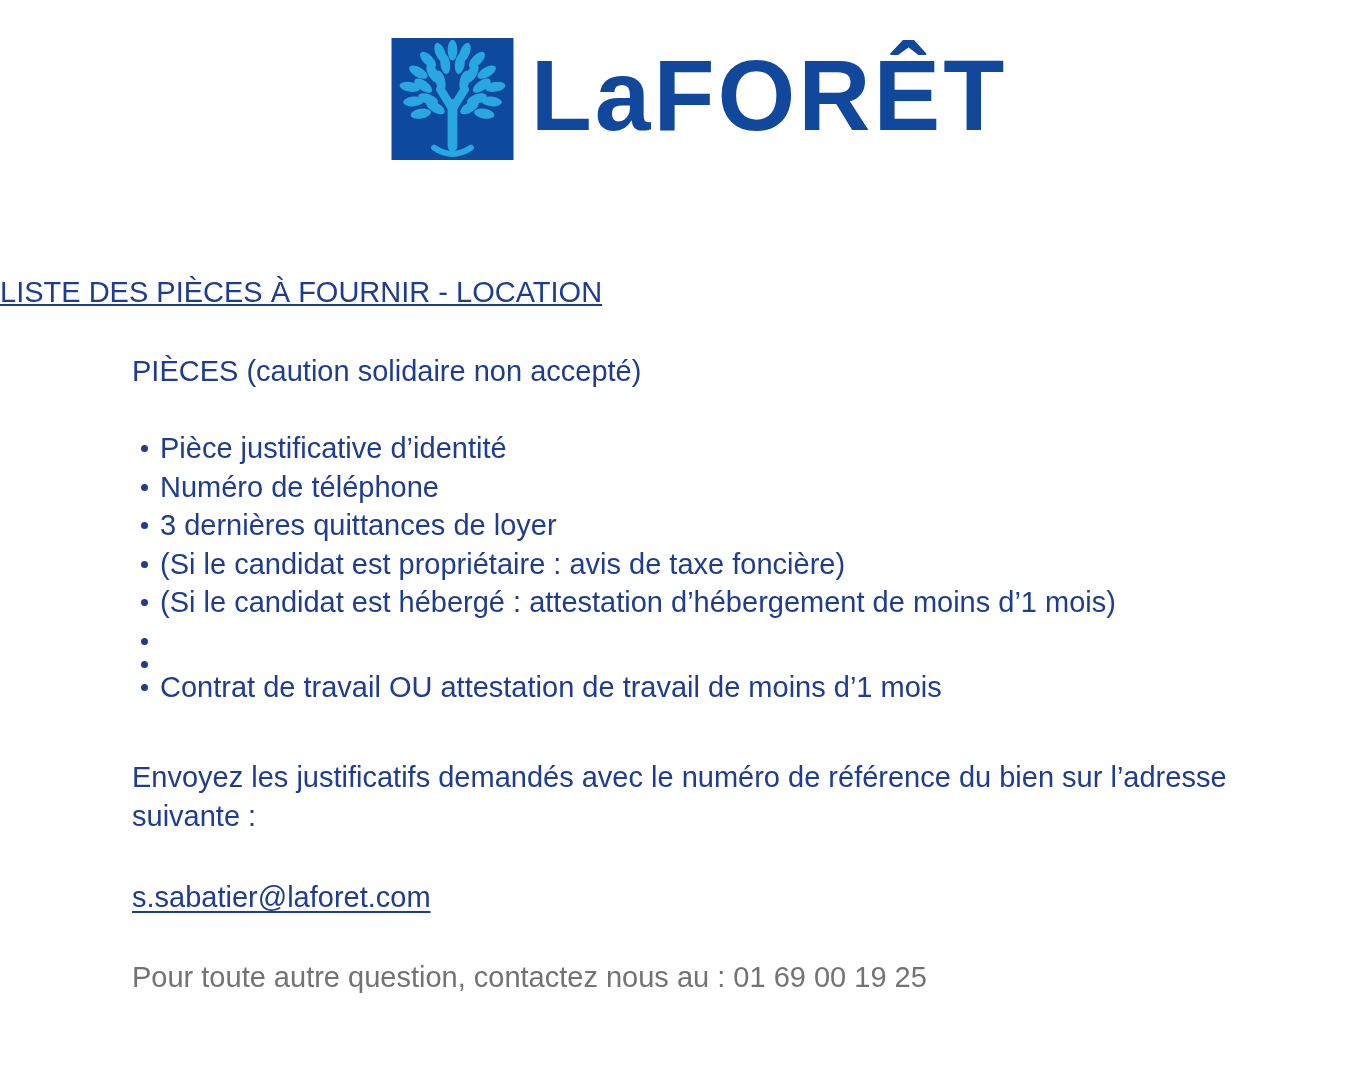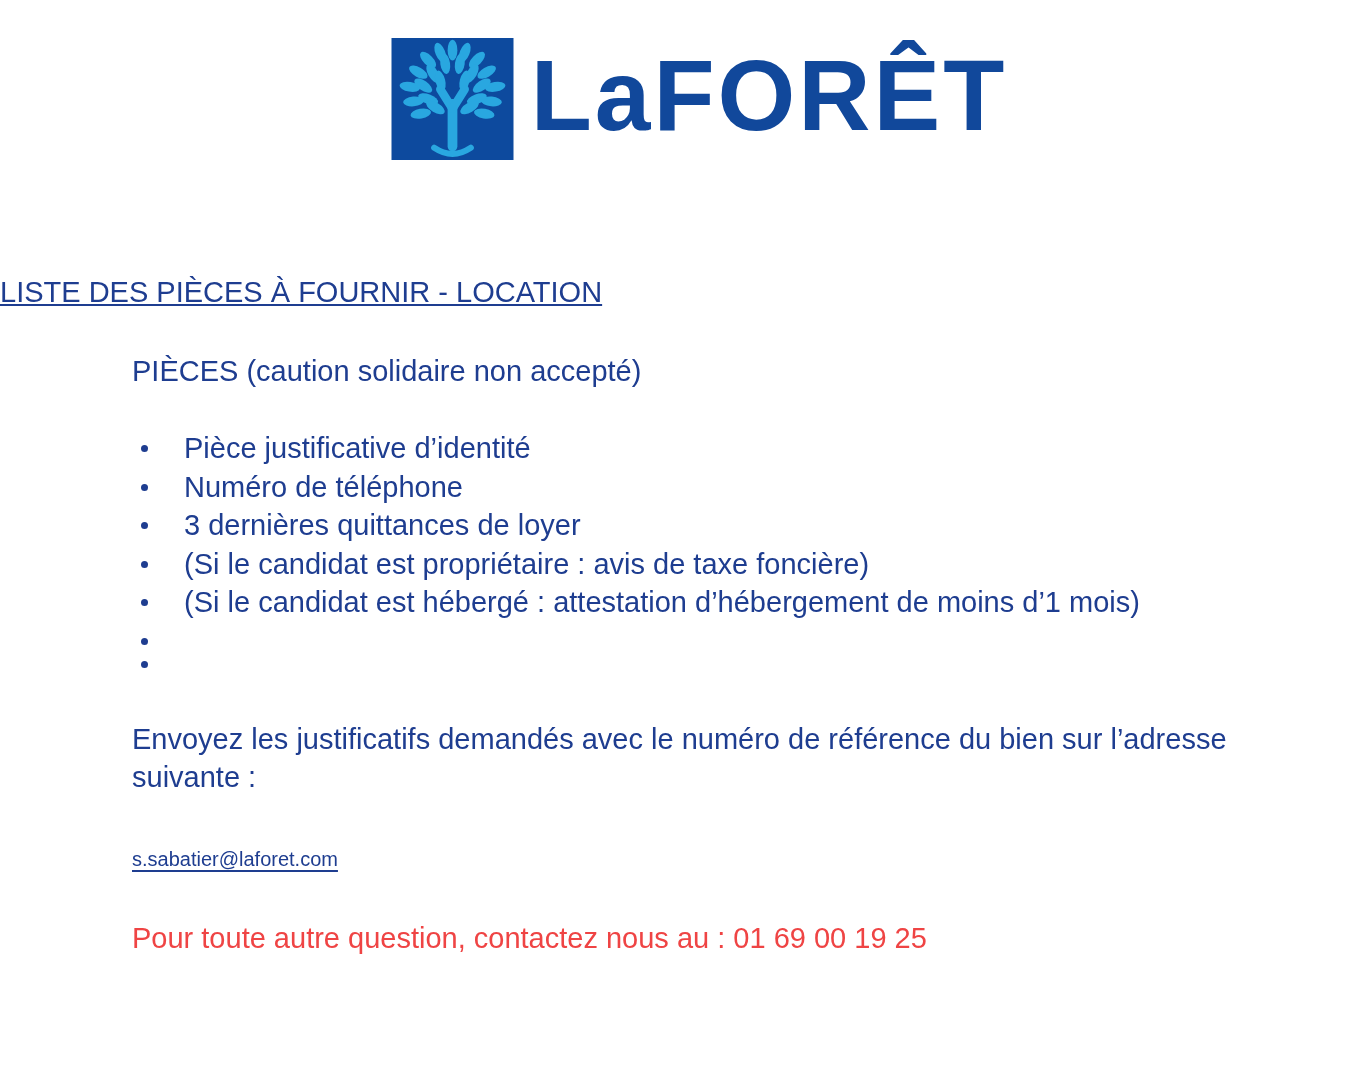--- a/index.html
+++ b/index.html
@@ -58,41 +58,41 @@
     line-height: 38.5px;
     color: #1e3d90;
   }
   .dot {
     flex: 0 0 7px;
     width: 7px; height: 7px;
     margin: 16px 0 0 9px;
     border-radius: 50%;
     background: #1e3d90;
   }
-  ul.requirements li .li-text { margin-left: 36px; }
+  ul.requirements li .li-text { margin-left: 12px; }
 
   .instructions {
     margin: 52px 0 0 132px;
     width: 1115px;
     font-size: 29px;
     line-height: 38.5px;
     color: #1e3d90;
   }
-  .email-line { margin: 43px 0 0 132px; font-size: 20px; line-height: 38.5px; }
+  .email-line { margin: 43px 0 0 132px; font-size: 29px; line-height: 38.5px; }
   .email-line a {
     color: #1e3d90;
     text-decoration: underline;
     text-underline-offset: 4px;
     cursor: pointer;
   }
   .contact-line {
     margin: 41px 0 0 132px;
     font-size: 29px;
     line-height: 38.5px;
-    color: #ef4444;
+    color: #737373;
   }
 </style>
 </head>
 <body>
 
 <div class="logo-row">
   <svg class="logo-square" viewBox="0 0 100 100" width="123" height="122" xmlns="http://www.w3.org/2000/svg">
     <rect x="0" y="0" width="100" height="100" fill="#0d4a9e"></rect>
     <g fill="#29a7e0">
       <ellipse cx="50" cy="10" rx="4" ry="8.5"></ellipse>
@@ -155,20 +155,24 @@
   <li>
     <span class="dot"></span>
     <span class="li-text">(Si le candidat est hébergé : attestation d’hébergement de moins d’1 mois)</span>
   </li>
   <li>
     <span class="dot"></span>
   </li>
   <li>
     <span class="dot"></span>
   </li>
+  <li>
+    <span class="dot"></span>
+    <span class="li-text">Contrat de travail OU attestation de travail de moins d’1 mois</span>
+  </li>
 </ul>
 
 <div class="instructions">Envoyez les justificatifs demandés avec le numéro de référence du bien sur l’adresse suivante :</div>
 
 <div class="email-line">
   <a>s.sabatier@laforet.com</a>
 </div>
 
 <div class="contact-line">Pour toute autre question, contactez nous au : 01 69 00 19 25</div>
 

